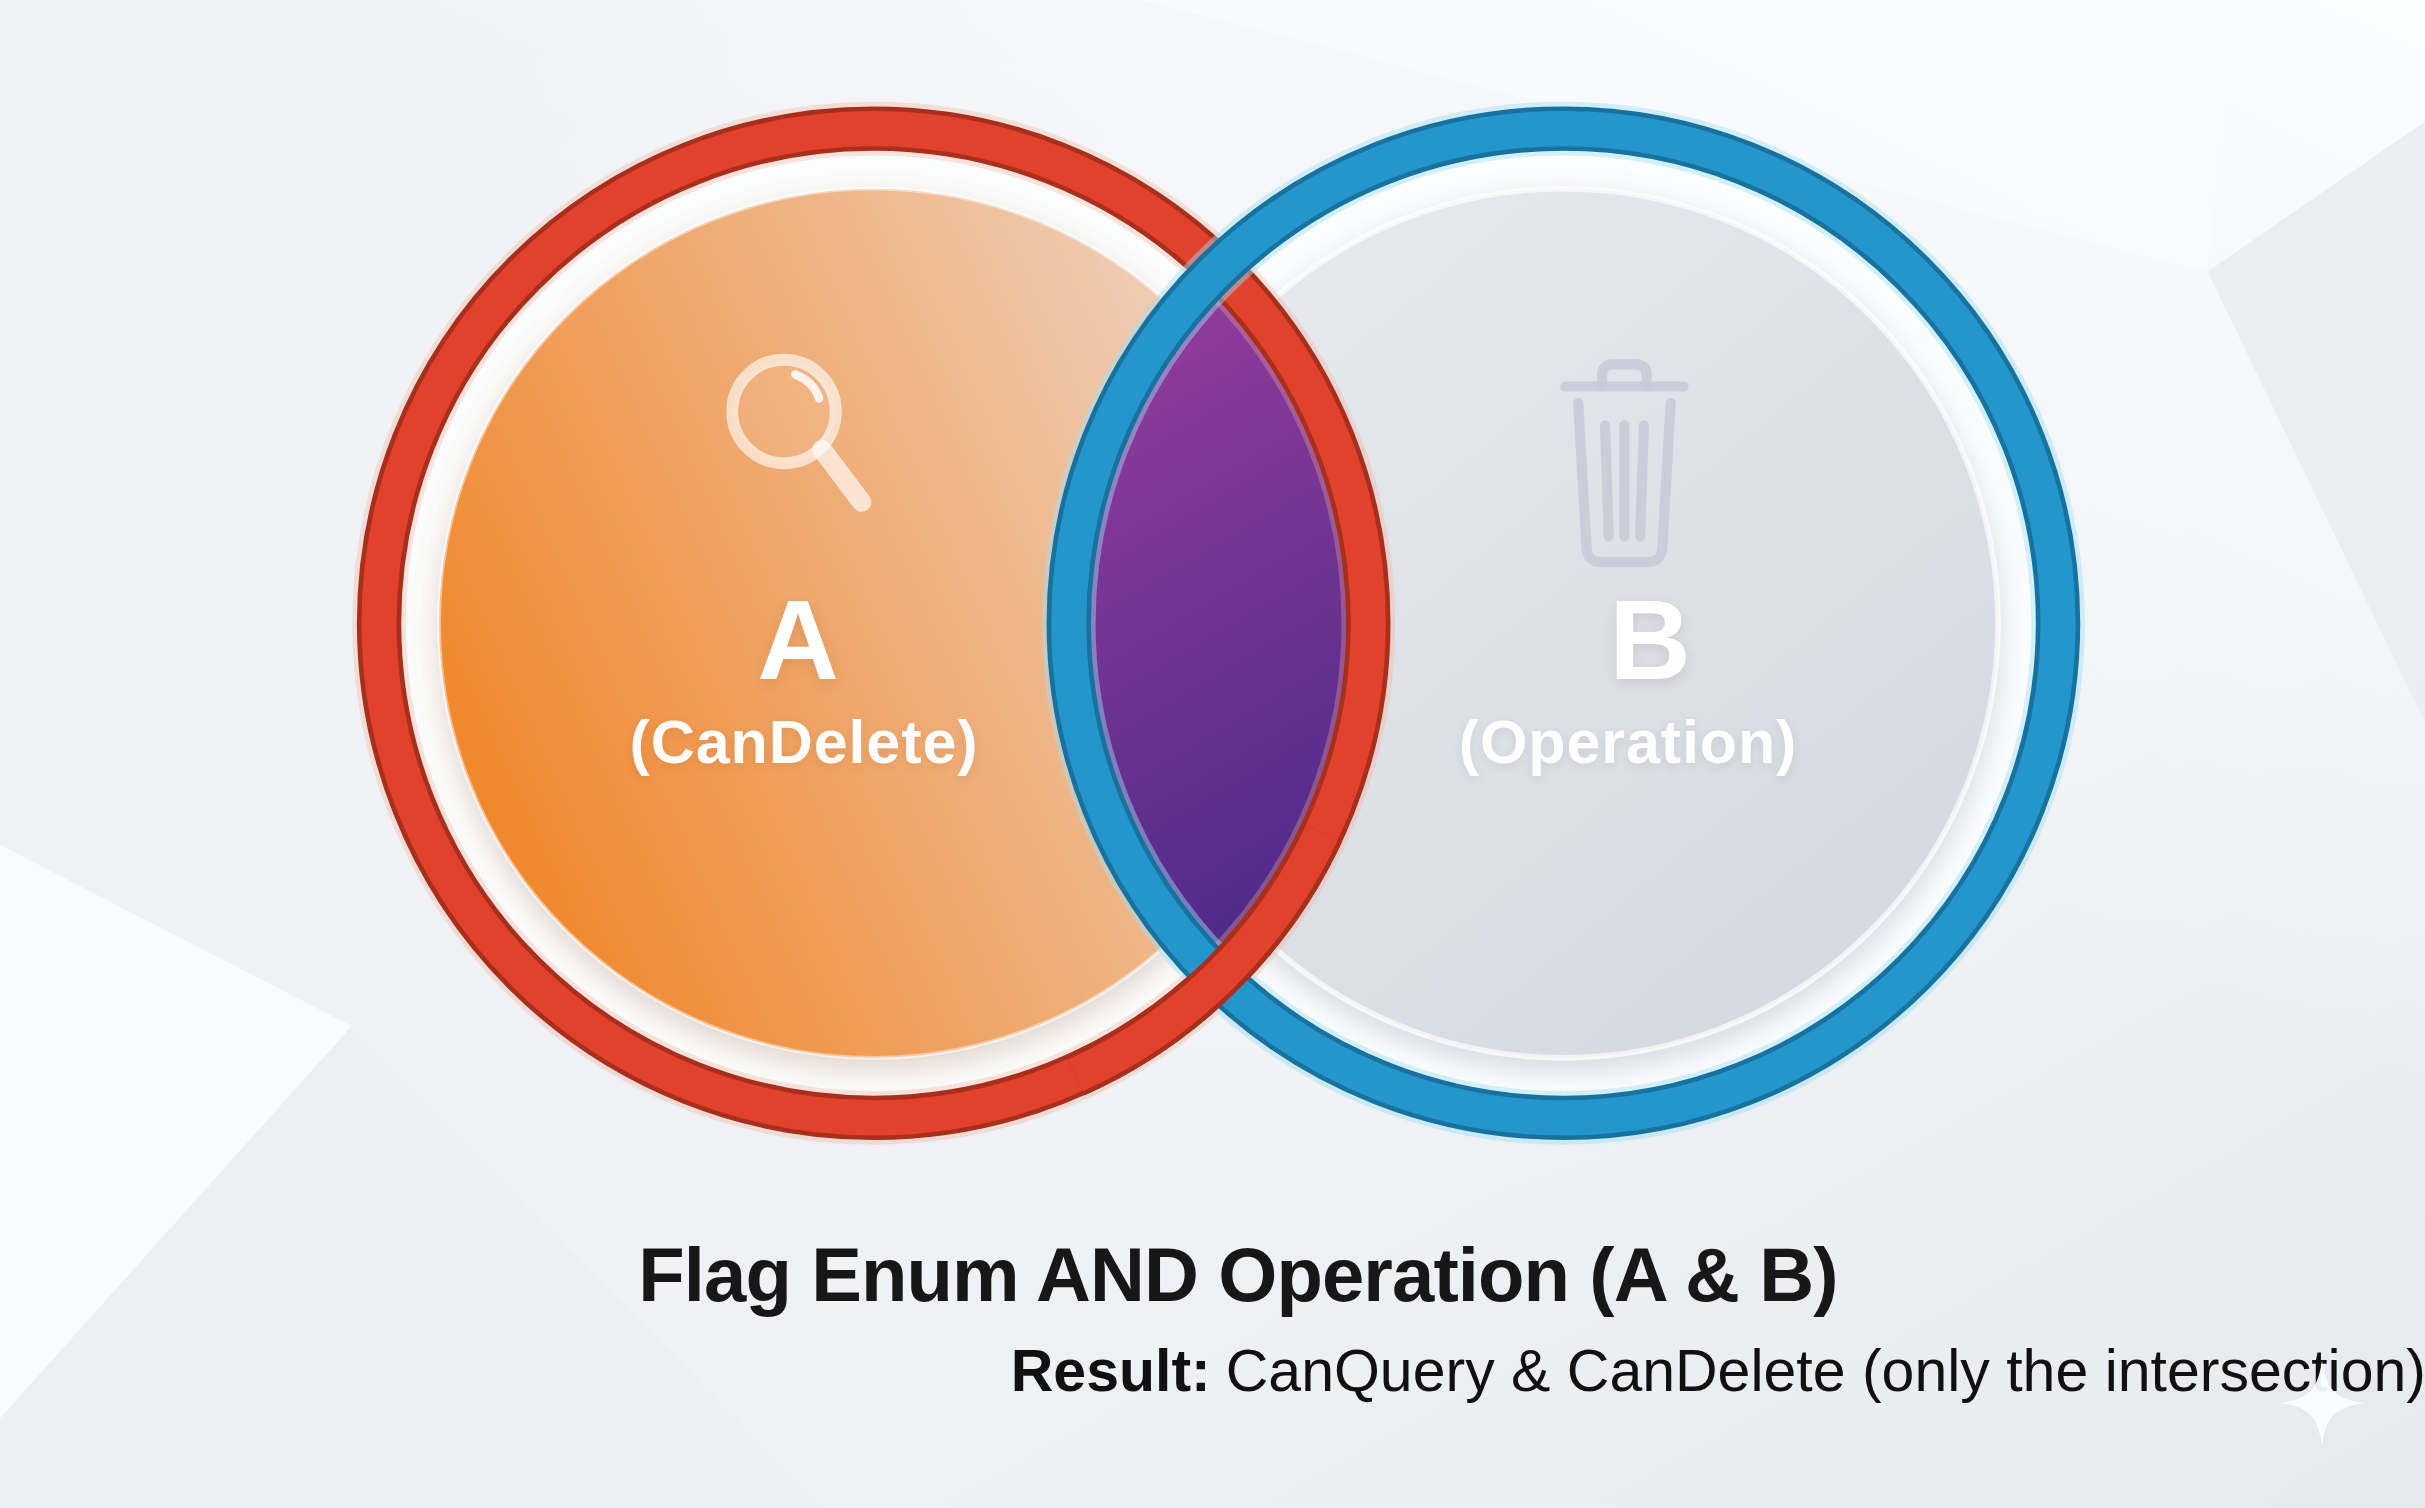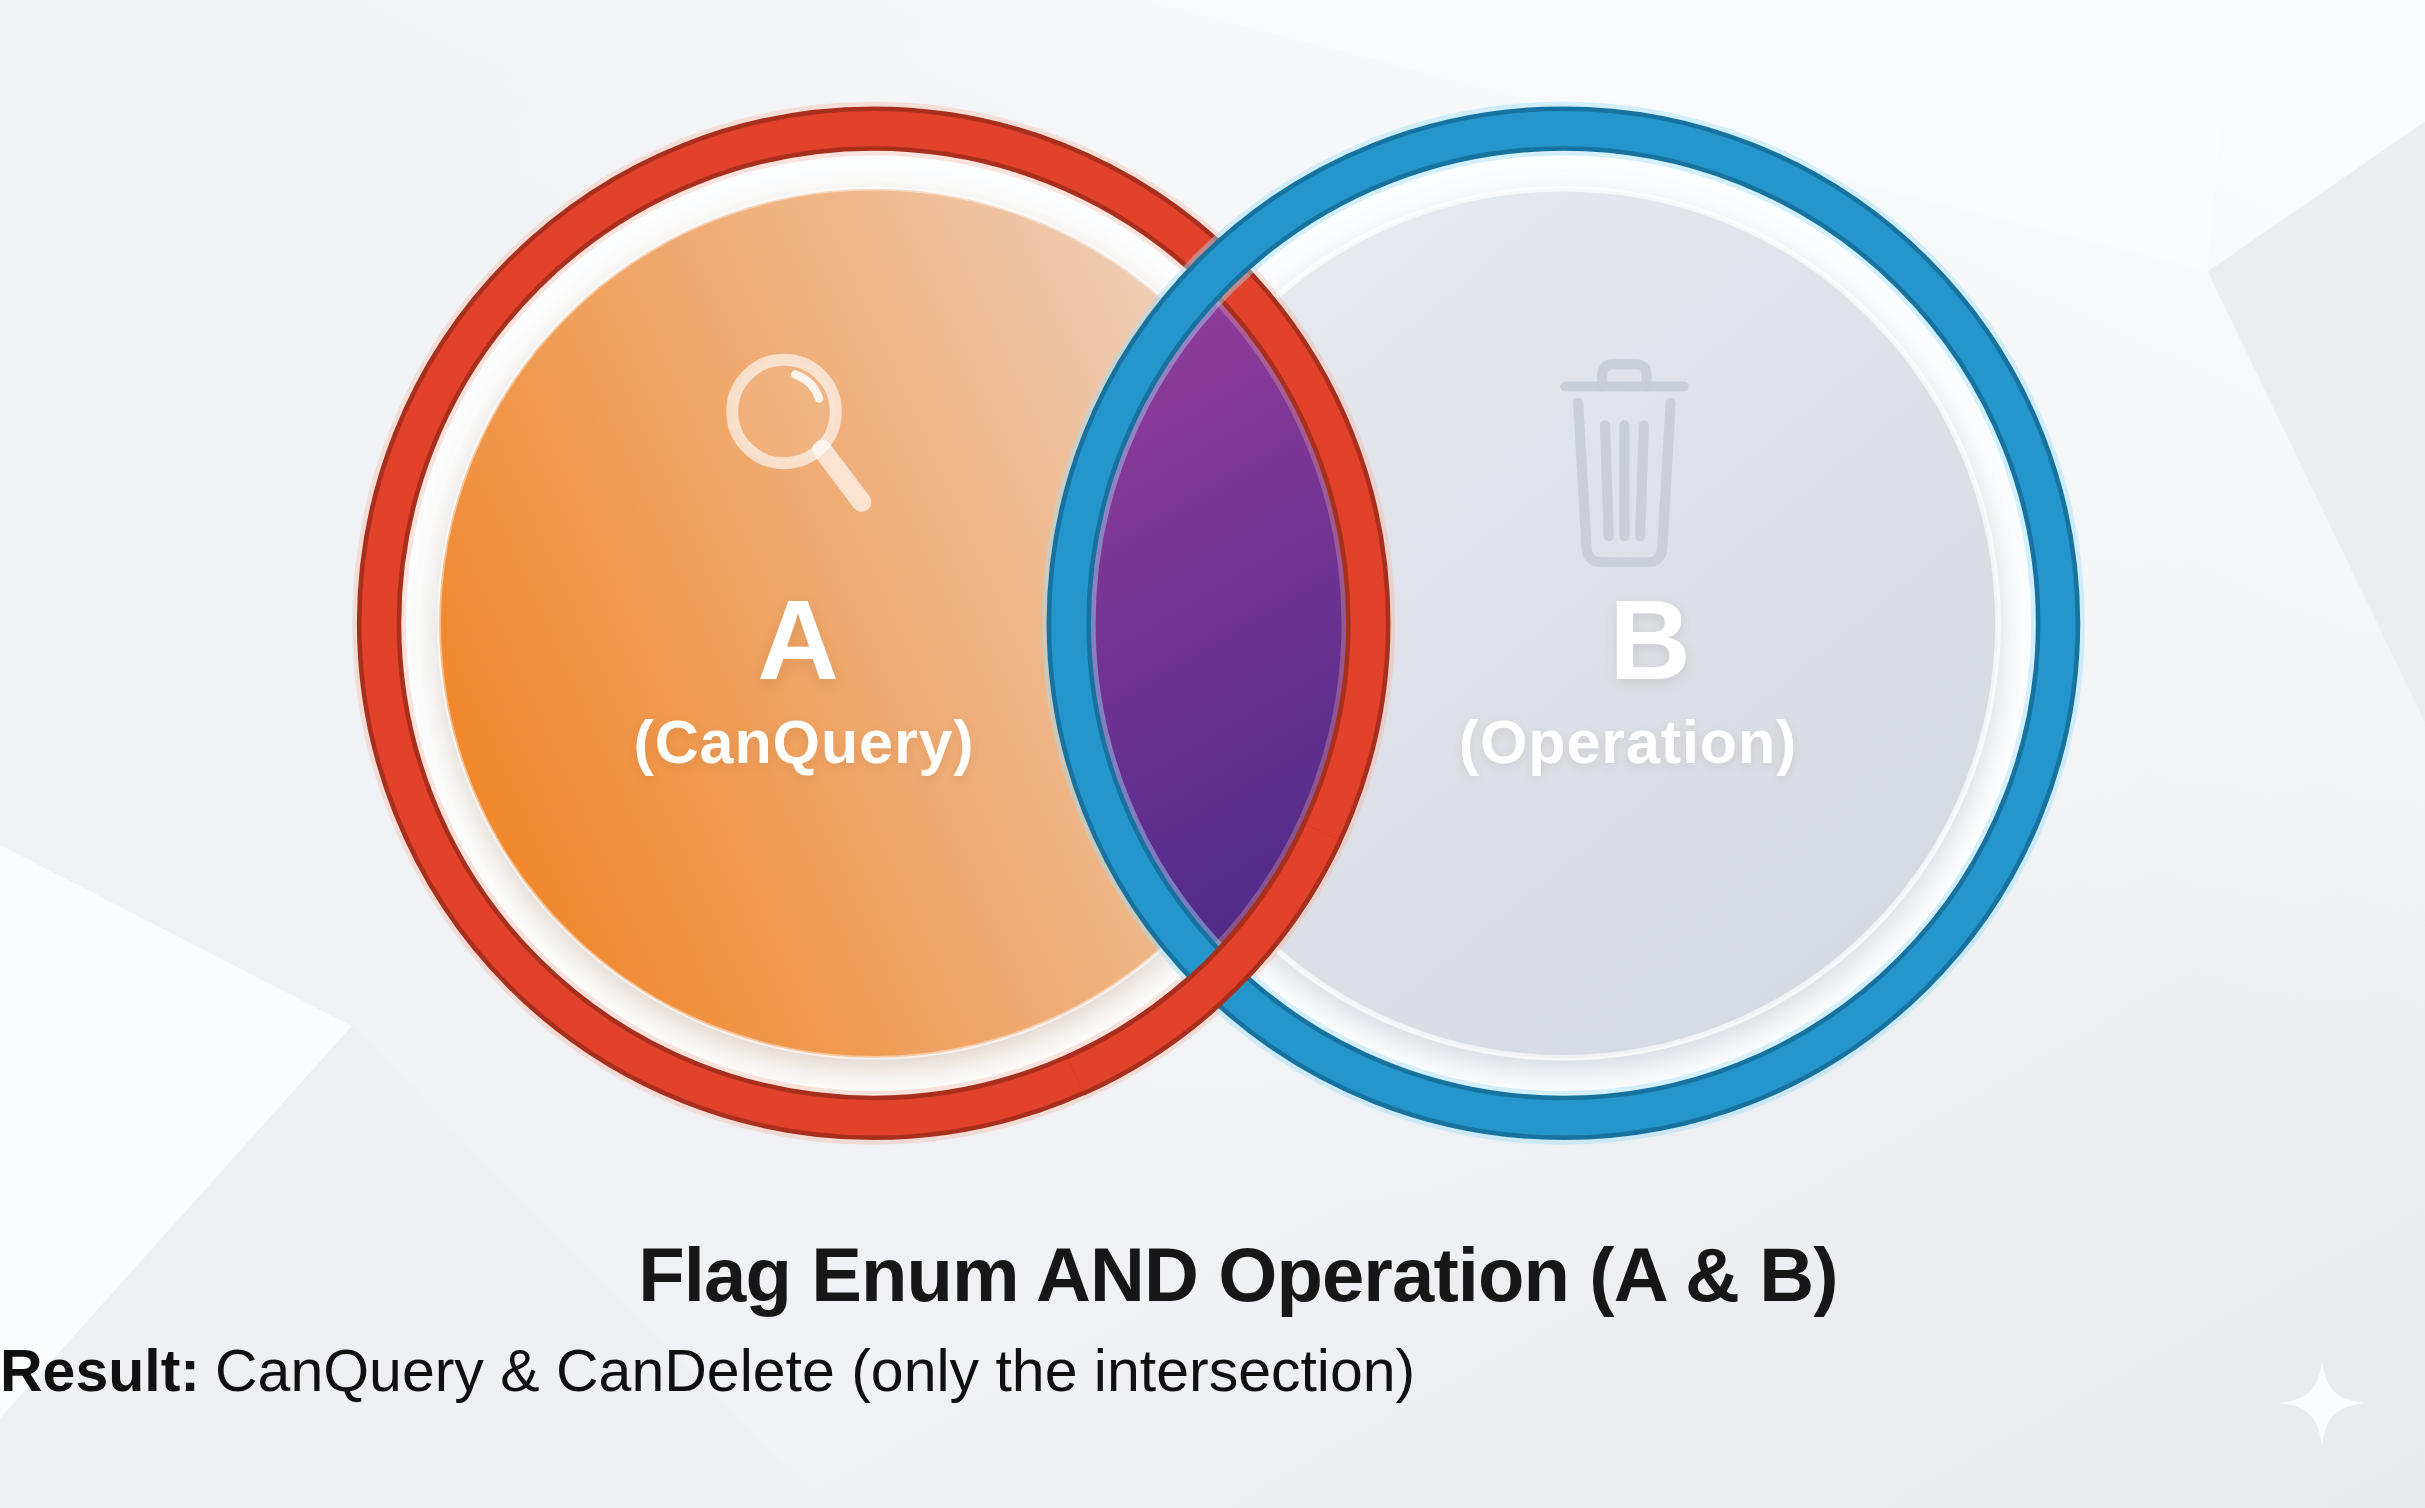--- a/index.html
+++ b/index.html
@@ -32,21 +32,21 @@
     letter-spacing:0.9px;text-shadow:0 2.8px 9.2px rgba(90,60,30,.10);
     white-space:nowrap;
   }
   .caption-title{
     position:absolute;left:0;top:1231px;width:100%;
     text-align:center;font-weight:bold;font-size:76px;
     letter-spacing:-0.9px;color:#171717;white-space:nowrap;padding-left:25px;
   }
   .caption-sub{
     position:absolute;left:0;top:1337px;width:100%;
-    text-align:left;font-size:59px;color:#101010;white-space:nowrap;
+    text-align:right;font-size:59px;color:#101010;white-space:nowrap;
   }
   .caption-sub .result-label{font-weight:bold;}
   .caption-sub .result-text{margin-left:15px;}
   .sparkle{position:absolute;left:2276px;top:1357px;width:92px;height:92px;}
 </style>
 </head>
 <body>
 
 <div class="stage">
 
@@ -109,21 +109,21 @@
       <path d="M -64 -80 H 64"></path>
       <path d="M -24 -80 V -92 Q -24 -104 -12 -104 H 12 Q 24 -104 24 -92 V -80"></path>
       <path d="M -50 -62 L -41 94 Q -40 110 -25 110 H 25 Q 40 110 41 94 L 50 -62"></path>
       <path d="M -21 -38 L -17 82"></path>
       <path d="M 0 -38 V 82"></path>
       <path d="M 21 -38 L 17 82"></path>
     </g>
   </svg>
 
   <div class="big-label" style="left:799px;top:640px;">A</div>
-  <div class="sub-label" style="left:804px;top:742px;">(CanQuery)</div>
+  <div class="sub-label" style="left:804px;top:742px;">(CanDelete)</div>
 
   <div class="big-label" style="left:1651px;top:640px;">B</div>
   <div class="sub-label" style="left:1628px;top:742px;">(Operation)</div>
 
   <div class="caption-title">Flag Enum AND Operation (A &amp; B)</div>
   <div class="caption-sub">
     <span class="result-label">Result:</span><span class="result-text">CanQuery &amp; CanDelete (only the intersection)</span>
   </div>
 
   <svg class="sparkle" viewBox="-50 -50 100 100">

